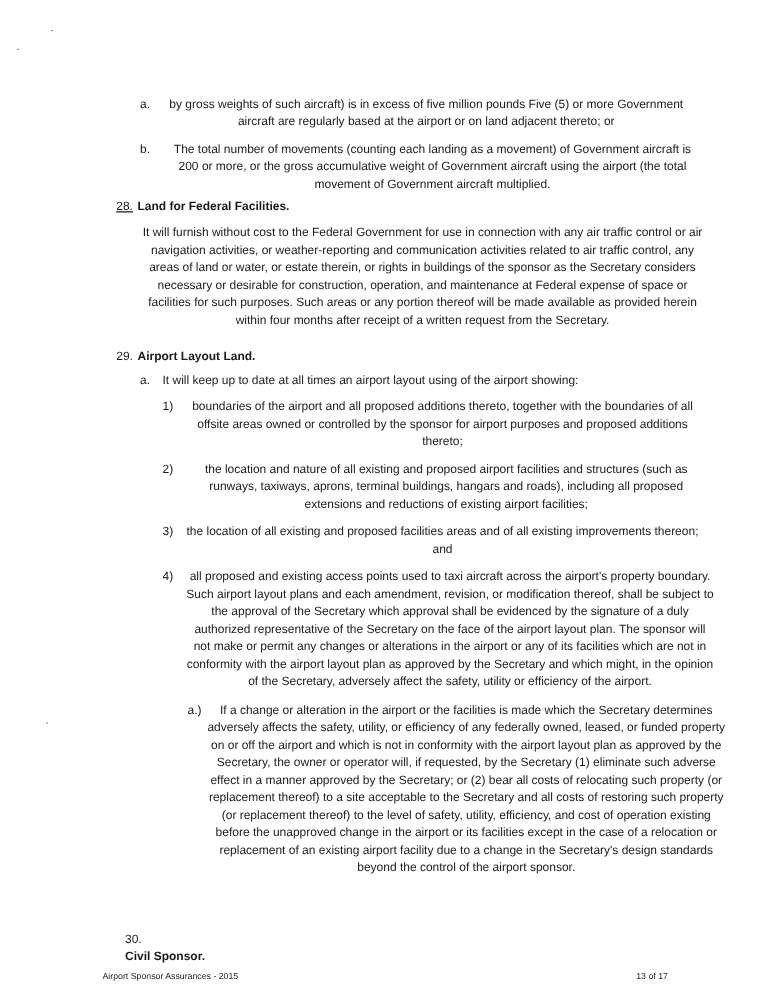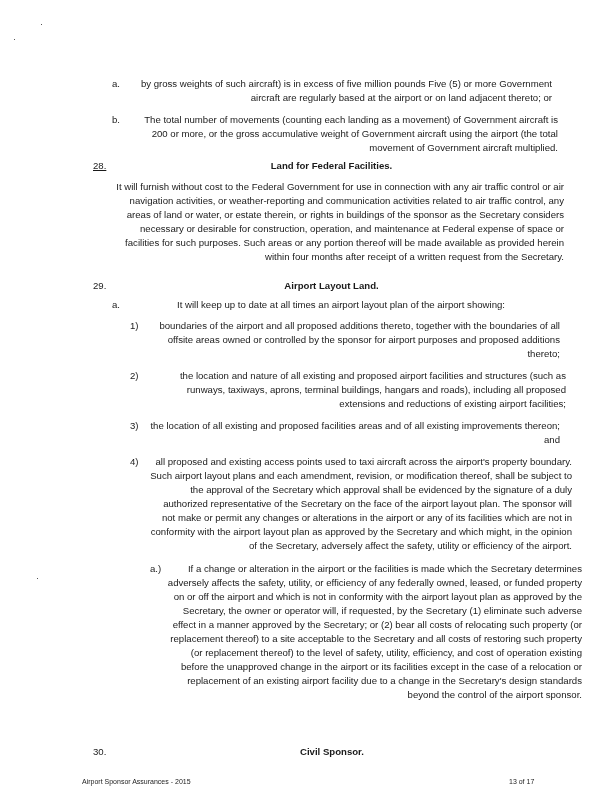--- a/index.html
+++ b/index.html
@@ -6,23 +6,23 @@
     body {
       width: 614px; height: 800px; position: relative; overflow: hidden;
       font-family: "Liberation Sans", sans-serif; color: #1a1a1a;
       font-size: 9.6px; line-height: 14px;
     }
     .page { position: absolute; left: 0; top: 0; width: 614px; height: 800px; }
     .speck { position: absolute; width: 1px; height: 1px; background: #555; }
     .block { position: absolute; }
     .row { position: absolute; display: flex; }
     .marker { flex: none; }
-    .text { flex: 1; text-align: center; }
+    .text { flex: 1; }
     .bold { font-weight: bold; }
-    .para { text-align: right; }
+    .para { text-align: center; }
     .footer { position: absolute; top: 775px; font-size: 7px; color: #222; }
   </style>
 </head>
 <body>
 
 <div class="page">
 
   <div class="speck" style="left:41px; top:24px;"></div>
   <div class="speck" style="left:14px; top:39px;"></div>
   <div class="speck" style="left:37px; top:578px;"></div>
@@ -42,21 +42,21 @@
     <span class="text bold">Land for Federal Facilities.</span>
   </div>
   <div class="block para" style="left:112px; top:180px; width:452px;">It will furnish without cost to the Federal Government for use in connection with any air traffic control or air navigation activities, or weather-reporting and communication activities related to air traffic control, any areas of land or water, or estate therein, or rights in buildings of the sponsor as the Secretary considers necessary or desirable for construction, operation, and maintenance at Federal expense of space or facilities for such purposes. Such areas or any portion thereof will be made available as provided herein within four months after receipt of a written request from the Secretary.</div>
 
   <div class="row" style="left:93px; top:279px; width:460px;">
     <span class="marker" style="width:17px;">29.</span>
     <span class="text bold">Airport Layout Land.</span>
   </div>
   <div class="row" style="left:112px; top:298px; width:440px;">
     <span class="marker" style="width:18px;">a.</span>
-    <span class="text">It will keep up to date at all times an airport layout plan of the airport showing:</span>
+    <span class="text">It will keep up to date at all times an airport layout using of the airport showing:</span>
   </div>
 
   <div class="row" style="left:130px; top:319px; width:430px;">
     <span class="marker" style="width:18px;">1)</span>
     <span class="text para">boundaries of the airport and all proposed additions thereto, together with the boundaries of all offsite areas owned or controlled by the sponsor for airport purposes and proposed additions thereto;</span>
   </div>
 
   <div class="row" style="left:130px; top:369px; width:436px;">
     <span class="marker" style="width:18px;">2)</span>
     <span class="text para">the location and nature of all existing and proposed airport facilities and structures (such as runways, taxiways, aprons, terminal buildings, hangars and roads), including all proposed extensions and reductions of existing airport facilities;</span>
@@ -70,20 +70,20 @@
   <div class="row" style="left:130px; top:455px; width:442px;">
     <span class="marker" style="width:18px;">4)</span>
     <span class="text para">all proposed and existing access points used to taxi aircraft across the airport's property boundary.  Such airport layout plans and each amendment, revision, or modification thereof, shall be subject to the approval of the Secretary which approval shall be evidenced by the signature of a duly authorized representative of the Secretary on the face of the airport layout plan. The sponsor will not make or permit any changes or alterations in the airport or any of its facilities which are not in conformity with the airport layout plan as approved by the Secretary and which might, in the opinion of the Secretary, adversely affect the safety, utility or efficiency of the airport.</span>
   </div>
 
   <div class="row" style="left:150px; top:562px; width:432px;">
     <span class="marker" style="width:14px;">a.)</span>
     <span class="text para">If a change or alteration in the airport or the facilities is made which the Secretary determines adversely affects the safety, utility, or efficiency of any federally owned, leased, or funded property on or off the airport and which is not in conformity with the airport layout plan as approved by the Secretary, the owner or operator will, if requested, by the Secretary (1) eliminate such adverse effect in a manner approved by the Secretary; or (2) bear all costs of relocating such property (or replacement thereof) to a site acceptable to the Secretary and all costs of restoring such property (or replacement thereof) to the level of safety, utility, efficiency, and cost of operation existing before the unapproved change in the airport or its facilities except in the case of a relocation or replacement of an existing airport facility due to a change in the Secretary's design standards beyond the control of the airport sponsor.</span>
   </div>
 
-  <div class="row" style="left:93px; top:745px; width:460px;">
+  <div class="row" style="left:100px; top:745px; width:460px;flex-direction:column;">
     <span class="marker" style="width:18px;">30.</span>
     <span class="text bold">Civil Sponsor.</span>
   </div>
 
   <div class="footer" style="left:82px;">Airport Sponsor Assurances - 2015</div>
   <div class="footer" style="left:509px;">13 of 17</div>
 </div>
 
 </body></html>

